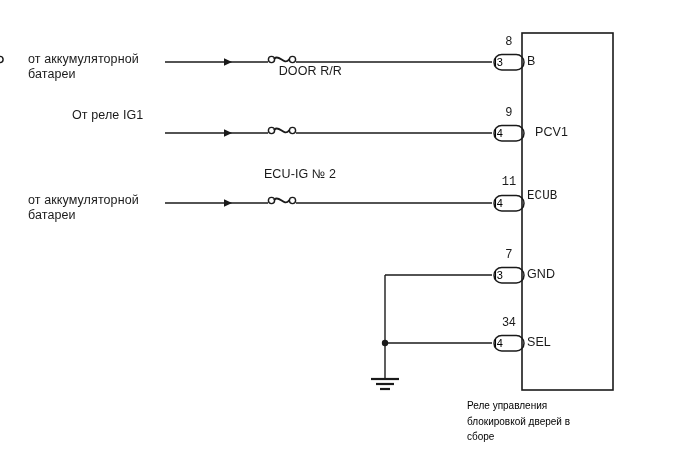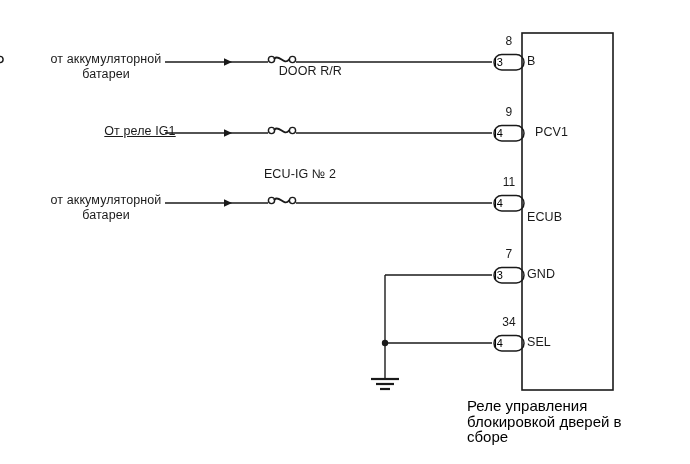--- a/index.html
+++ b/index.html
@@ -30,22 +30,21 @@
   .lbl {
     position: absolute;
     font-family: "Liberation Sans", sans-serif;
     font-size: 12.5px;
     line-height: 15px;
     color: #1a1a1a;
     white-space: pre;
     letter-spacing: 0.1px;
   }
   .src-label {
-    text-align: center;
-    margin-left: 8px;
+    text-align: left;
   }
   .fuse-label {
     font-size: 12.5px;
     text-align: right;
   }
   .pin-num {
     font-size: 12px;
     text-align: center;
   }
   .pin-signal {
@@ -53,21 +52,21 @@
   }
   .pin-code {
     position: absolute;
     font-size: 11px;
     line-height: 11px;
     text-align: left;
     letter-spacing: -0.2px;
   }
   .caption {
     position: absolute;
-    font-size: 15px;
+    font-size: 10px;
     line-height: 15.5px;
     white-space: pre-line;
   }
 </style>
 </head>
 <body>
 
 <div id="diagram-root">
 
   <svg id="wiring-canvas" viewBox="0 0 690 464">
@@ -127,42 +126,42 @@
       <line x1="371" y1="379" x2="399" y2="379" stroke="#1a1a1a" stroke-width="2.2"></line>
       <line x1="376" y1="384" x2="394" y2="384" stroke="#1a1a1a" stroke-width="2.2"></line>
       <line x1="380" y1="389" x2="390" y2="389" stroke="#1a1a1a" stroke-width="2.2"></line>
     </g>
 
     <rect x="522" y="33" width="91" height="357" fill="none" stroke="#1a1a1a" stroke-width="1.6"></rect>
   </svg>
 
   <div class="lbl src-label" style="left:28px; top:52px; width:140px;">от аккумуляторной
 батареи</div>
-  <div class="lbl src-label" style="left:72px; top:124px; width:120px;text-decoration:underline;">От реле IG1</div>
+  <div class="lbl src-label" style="left:72px; top:108px; width:120px;">От реле IG1</div>
   <div class="lbl src-label" style="left:28px; top:193px; width:140px;">от аккумуляторной
 батареи</div>
 
   <div class="lbl fuse-label" style="left:222px; top:64px; width:120px;">DOOR R/R</div>
   <div class="lbl fuse-label" style="left:216px; top:135px; width:120px;margin-top:32px;">ECU-IG № 2</div>
 
   <div class="lbl pin-num" style="left:494px; top:34px; width:30px;">8</div>
   <div class="lbl pin-num" style="left:494px; top:105px; width:30px;">9</div>
-  <div class="lbl pin-num" style="left:494px; top:175px; width:30px;">11</div>
+  <div class="lbl pin-num" style="left:494px; top:175px; width:30px;font-family:Liberation Mono, monospace;">11</div>
   <div class="lbl pin-num" style="left:494px; top:247px; width:30px;">7</div>
   <div class="lbl pin-num" style="left:494px; top:315px; width:30px;">34</div>
 
   <div class="pin-code" style="left:494px; top:57px; width:30px;">I3</div>
   <div class="pin-code" style="left:494px; top:128px; width:30px;">I4</div>
   <div class="pin-code" style="left:494px; top:198px; width:30px;">I4</div>
   <div class="pin-code" style="left:494px; top:270px; width:30px;">I3</div>
   <div class="pin-code" style="left:494px; top:338px; width:30px;">I4</div>
 
   <div class="lbl pin-signal" style="left:527px; top:54px;">B</div>
   <div class="lbl pin-signal" style="left:527px; top:125px;margin-left:8px;">PCV1</div>
-  <div class="lbl pin-signal" style="left:527px; top:210px;">ECUB</div>
+  <div class="lbl pin-signal" style="left:527px; top:189px;font-family:Liberation Mono, monospace;">ECUB</div>
   <div class="lbl pin-signal" style="left:527px; top:267px;">GND</div>
   <div class="lbl pin-signal" style="left:527px; top:335px;text-align:center;">SEL</div>
 
   <div class="caption" style="left:467px; top:398px; width:175px;">Реле управления
 блокировкой дверей в
 сборе</div>
 
 </div>
 
 </body></html>

